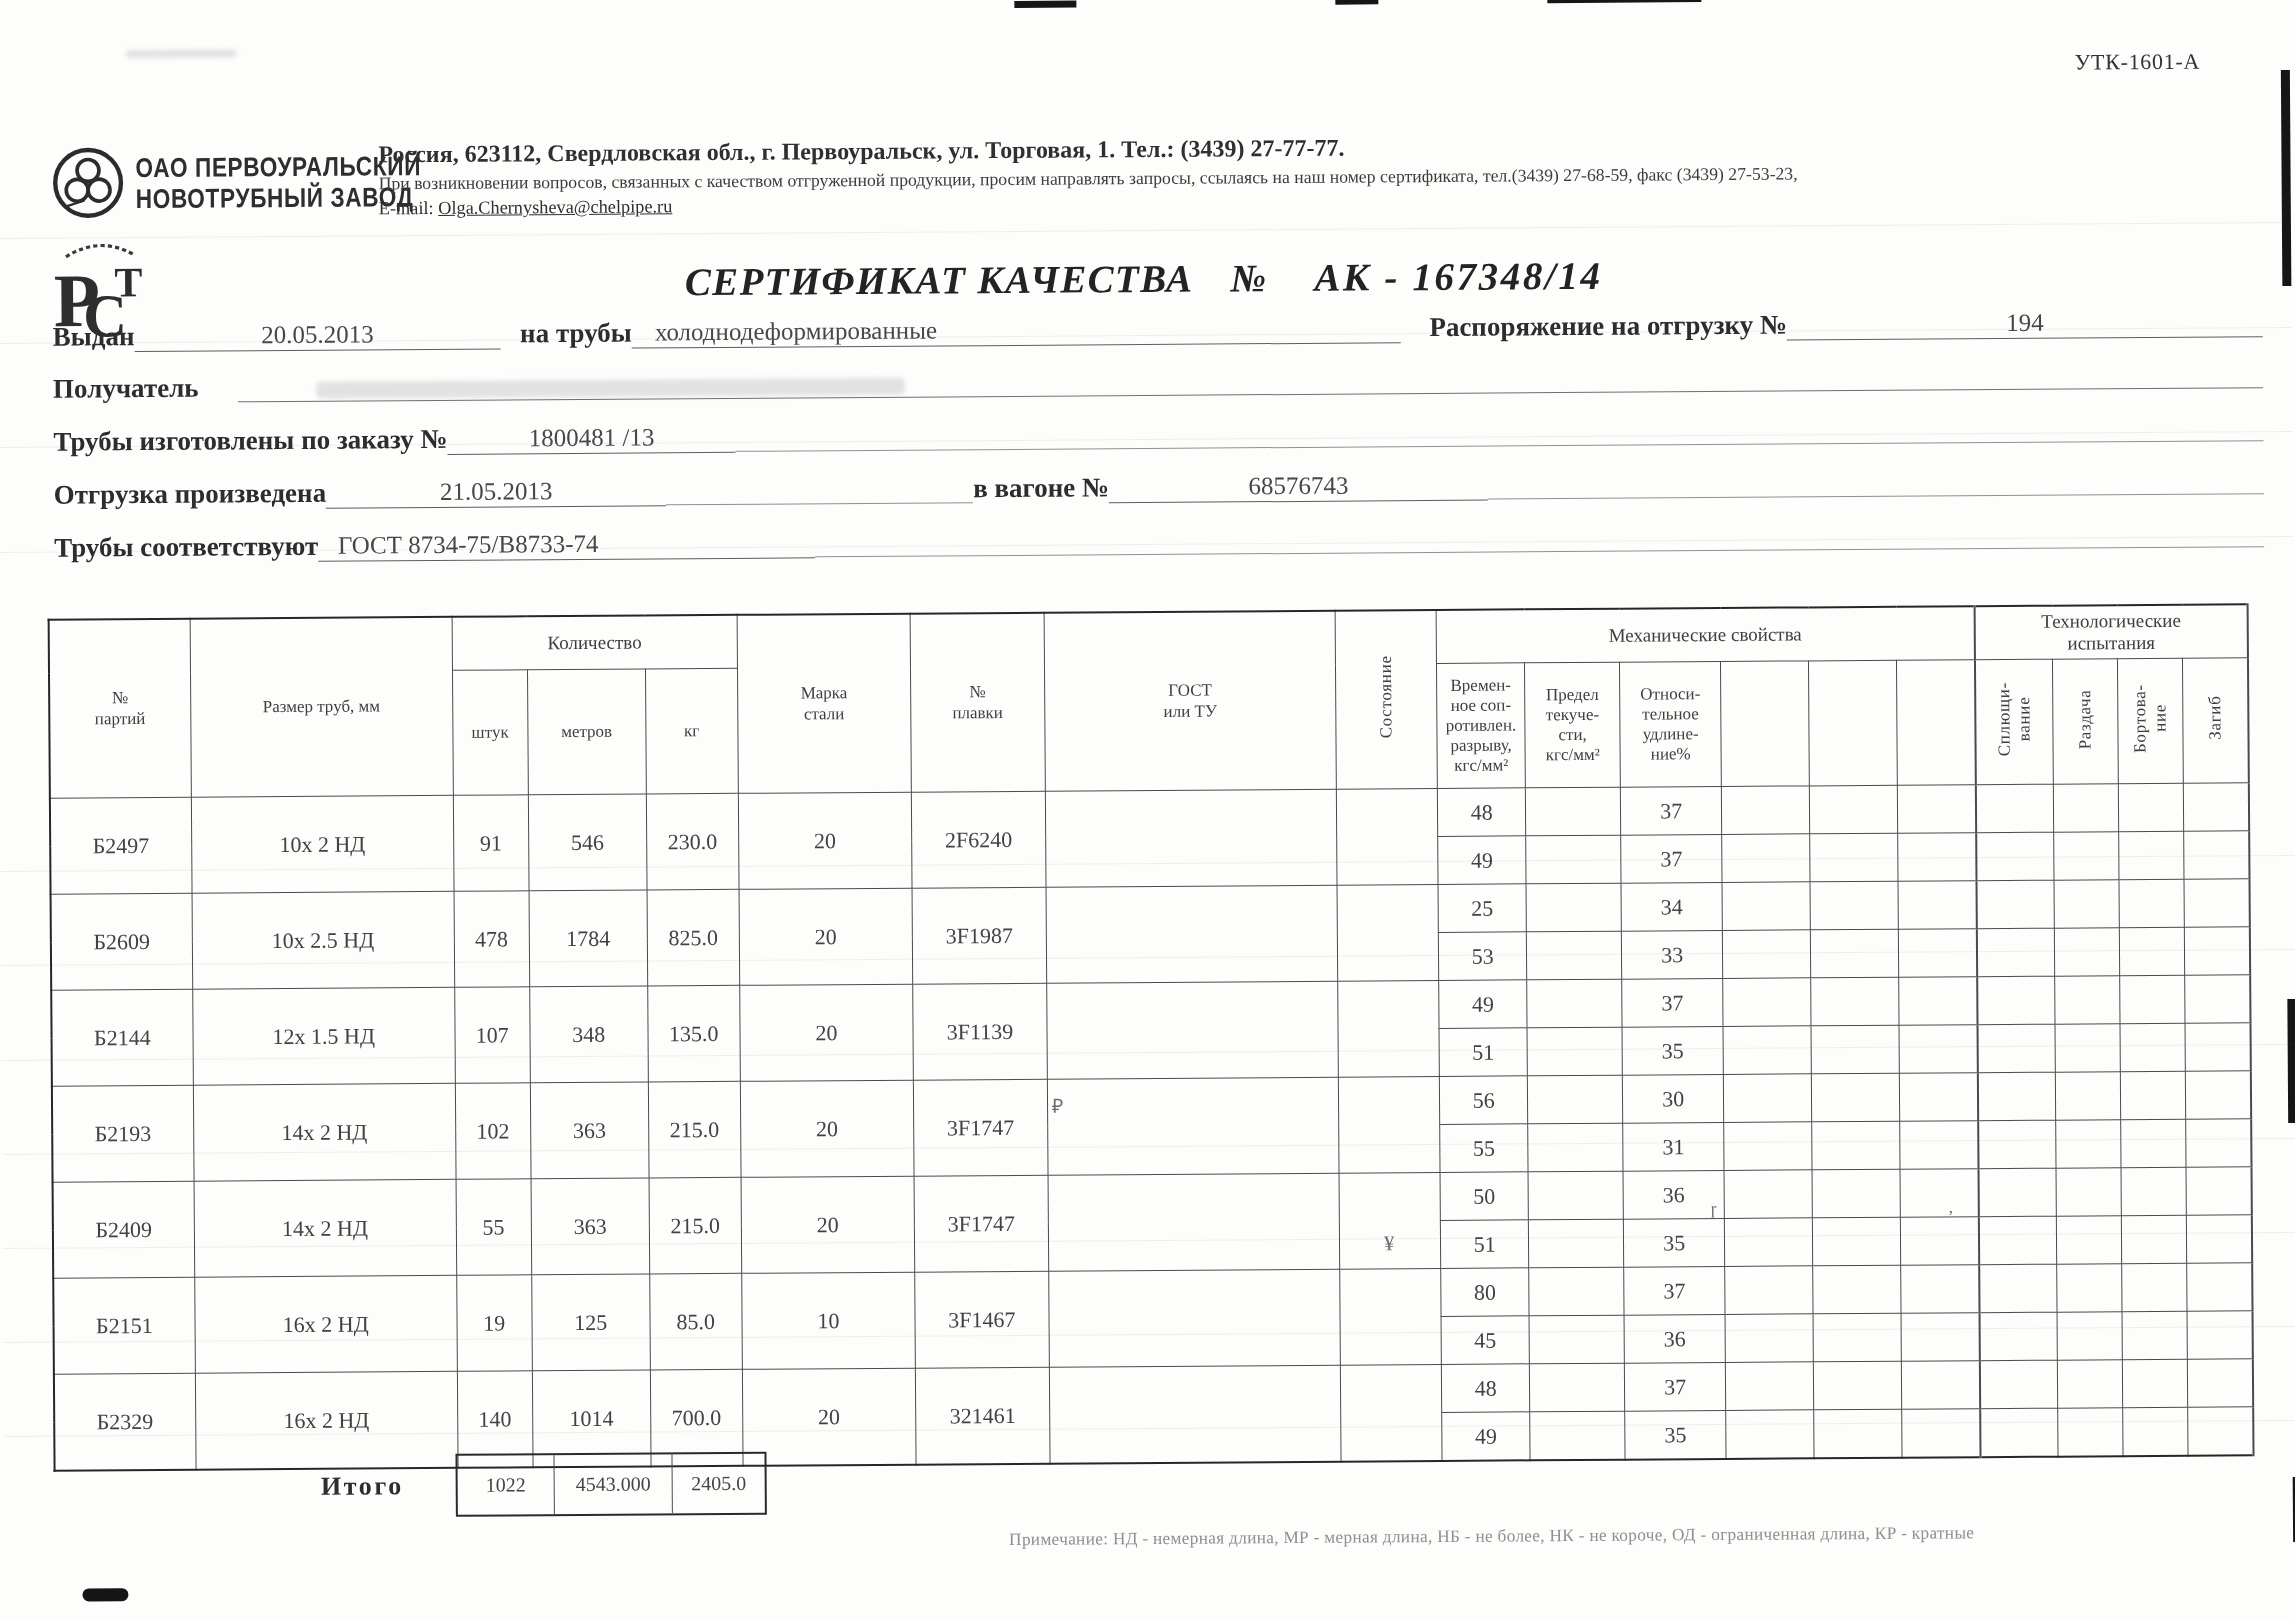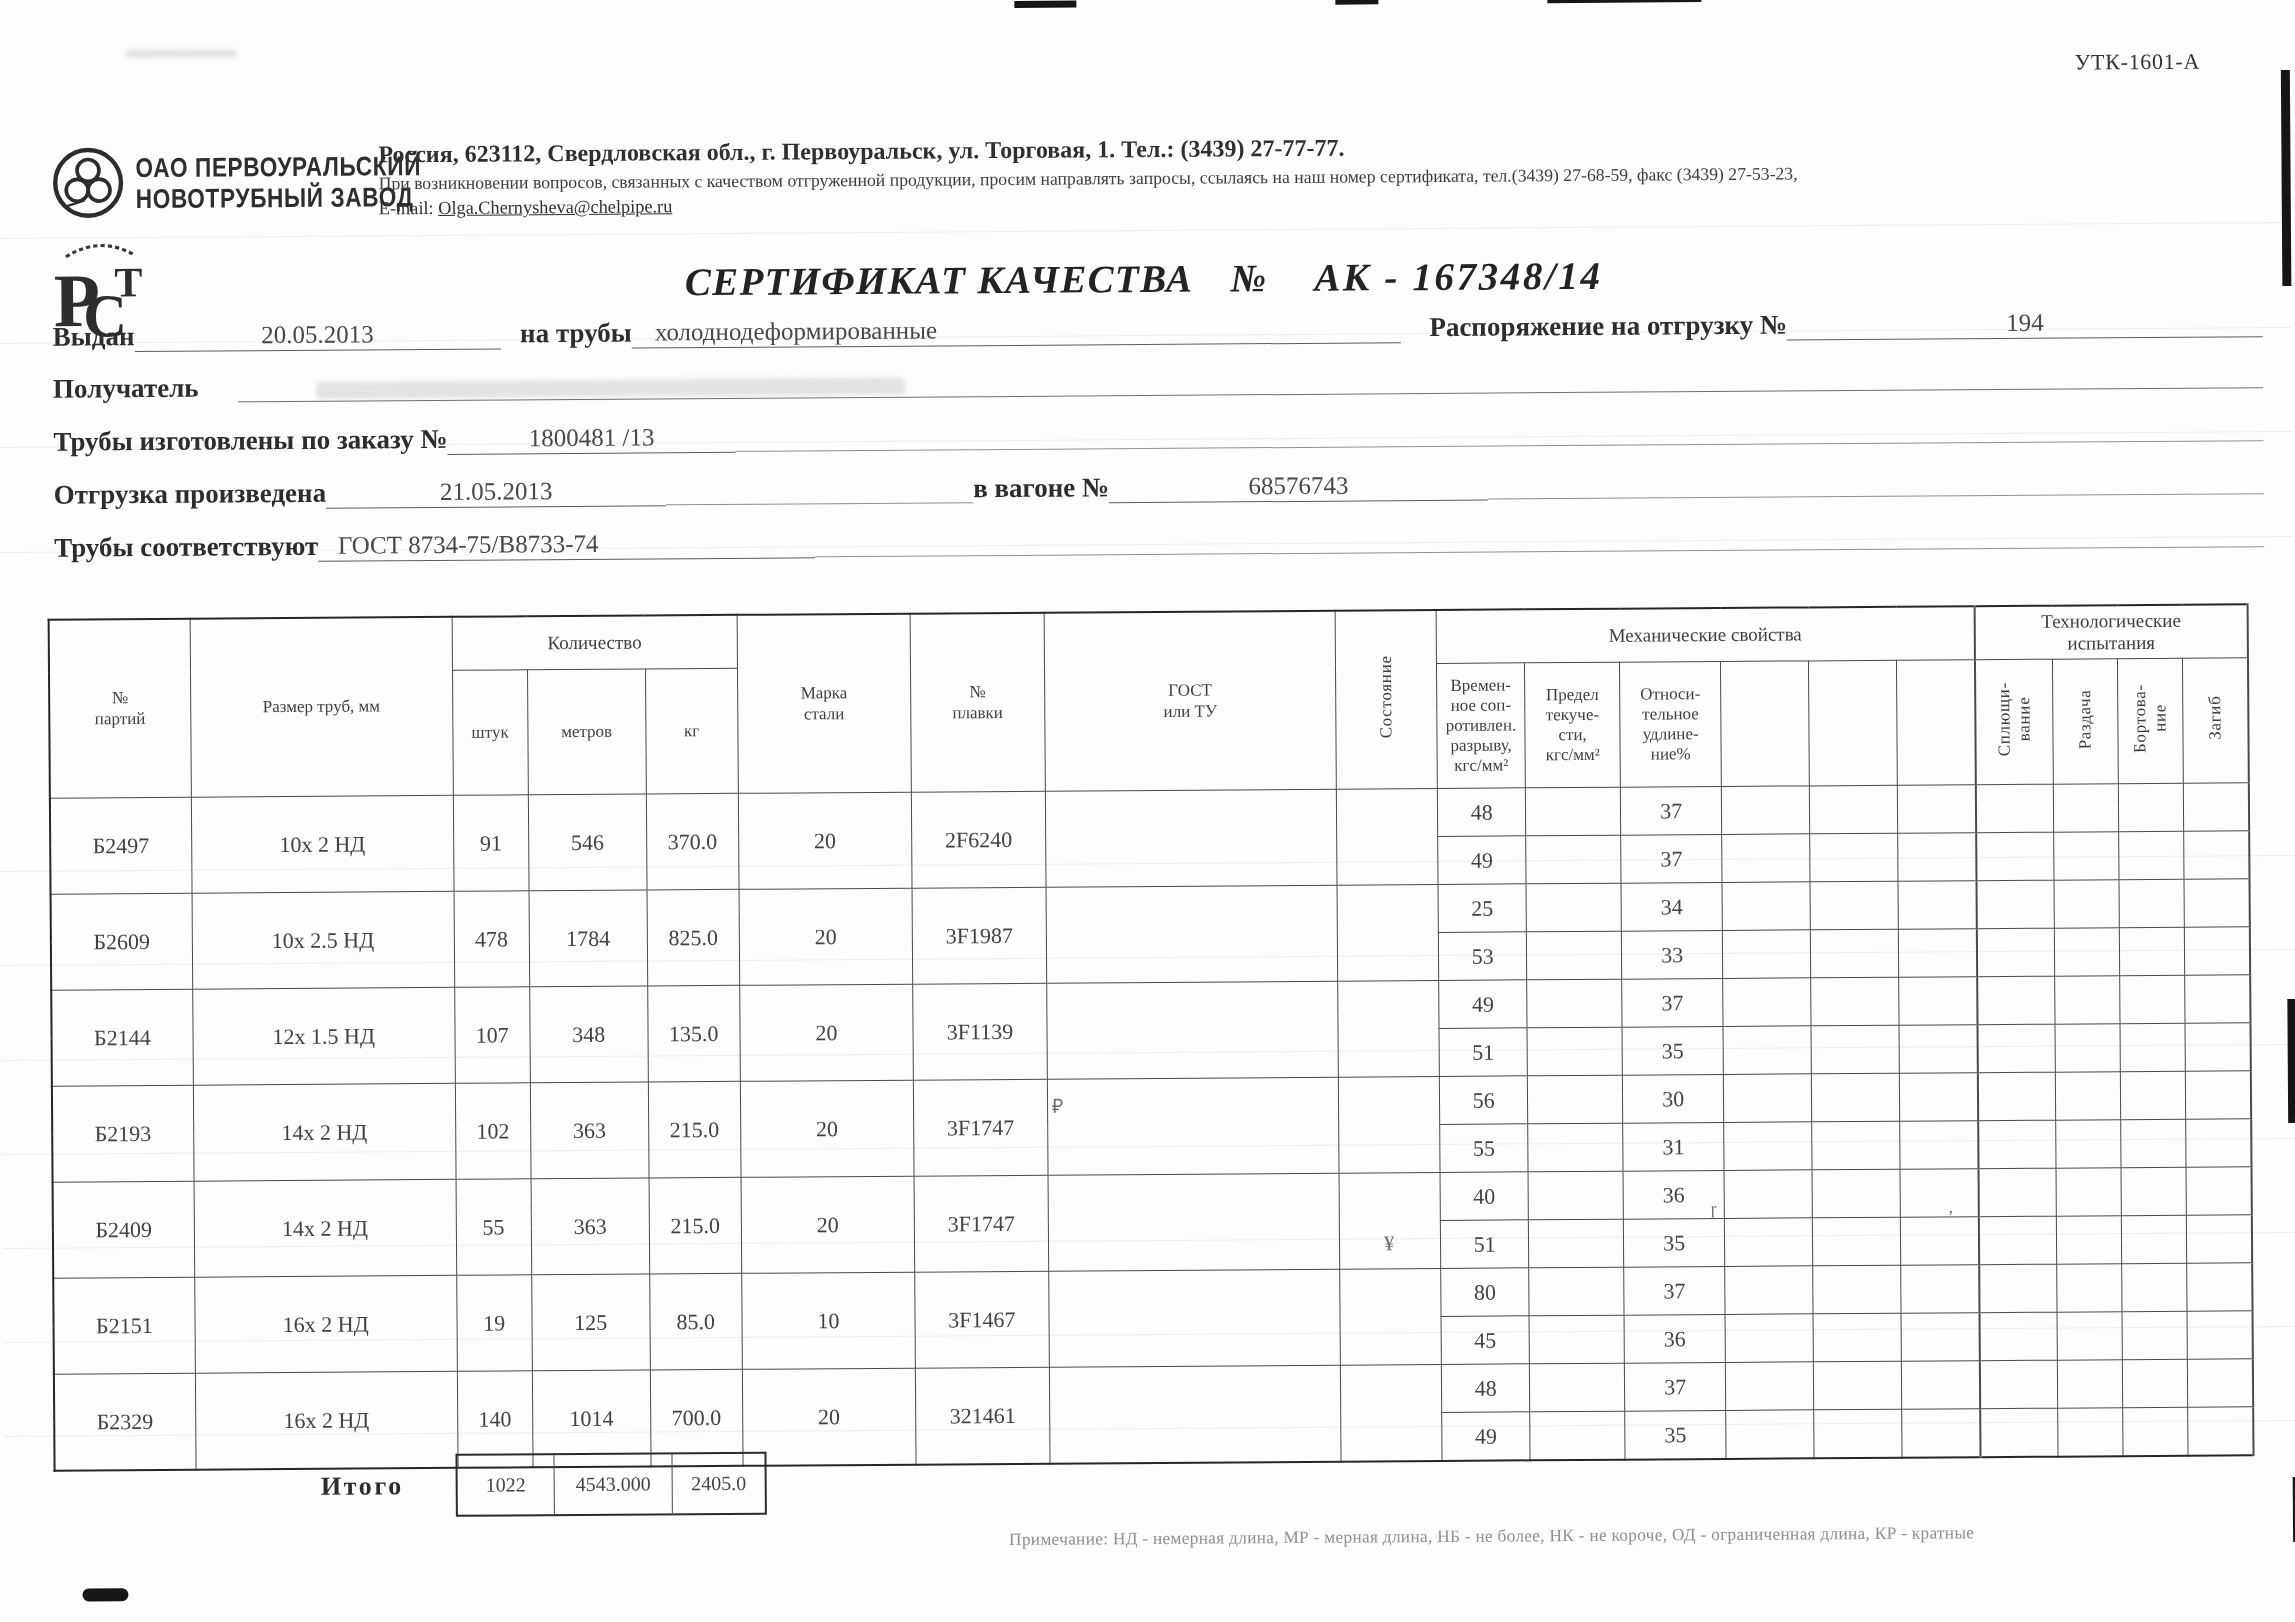--- a/index.html
+++ b/index.html
@@ -245,21 +245,21 @@
 ние</span></th>
           <th class="h2 bthick-r"><span class="vert">Загиб</span></th>
         </tr>
       </thead>
       <tbody>
           <tr class="sub-top">
             <td class="dcell" rowspan="2">Б2497</td>
             <td class="dcell" rowspan="2">10х 2 НД</td>
             <td class="dcell" rowspan="2">91</td>
             <td class="dcell" rowspan="2">546</td>
-            <td class="dcell" rowspan="2">370.0</td>
+            <td class="dcell" rowspan="2">230.0</td>
             <td class="dcell" rowspan="2">20</td>
             <td class="dcell" rowspan="2">2F6240</td>
             <td class="dcell" rowspan="2"></td>
             <td class="dcell" rowspan="2"></td>
             <td class="dcell">48</td>
             <td class="dcell"></td>
             <td class="dcell">37</td>
             <td class="dcell"></td>
             <td class="dcell"></td>
             <td class="dcell"></td>
@@ -382,21 +382,21 @@
           <tr class="sub-top">
             <td class="dcell" rowspan="2">Б2409</td>
             <td class="dcell" rowspan="2">14х 2 НД</td>
             <td class="dcell" rowspan="2">55</td>
             <td class="dcell" rowspan="2">363</td>
             <td class="dcell" rowspan="2">215.0</td>
             <td class="dcell" rowspan="2">20</td>
             <td class="dcell" rowspan="2">3F1747</td>
             <td class="dcell" rowspan="2"></td>
             <td class="dcell" rowspan="2"></td>
-            <td class="dcell">40</td>
+            <td class="dcell">50</td>
             <td class="dcell"></td>
             <td class="dcell">36</td>
             <td class="dcell"></td>
             <td class="dcell"></td>
             <td class="dcell"></td>
             <td class="dcell bthick-l"></td>
             <td class="dcell"></td>
             <td class="dcell"></td>
             <td class="dcell bthick-r"></td>
           </tr>

